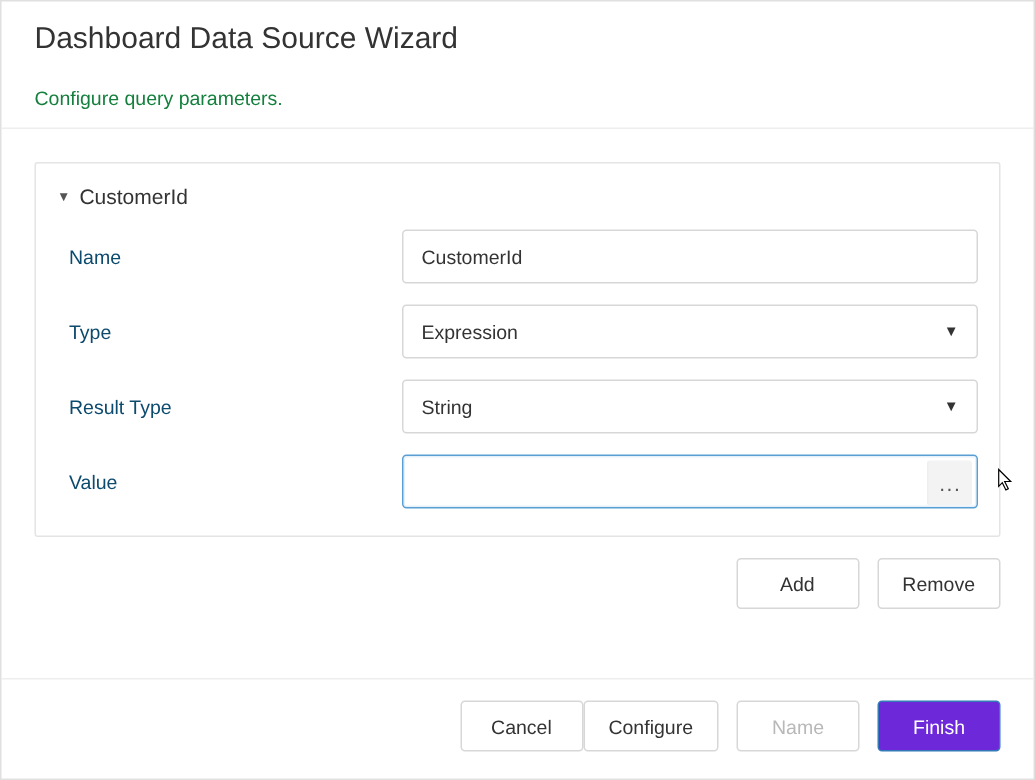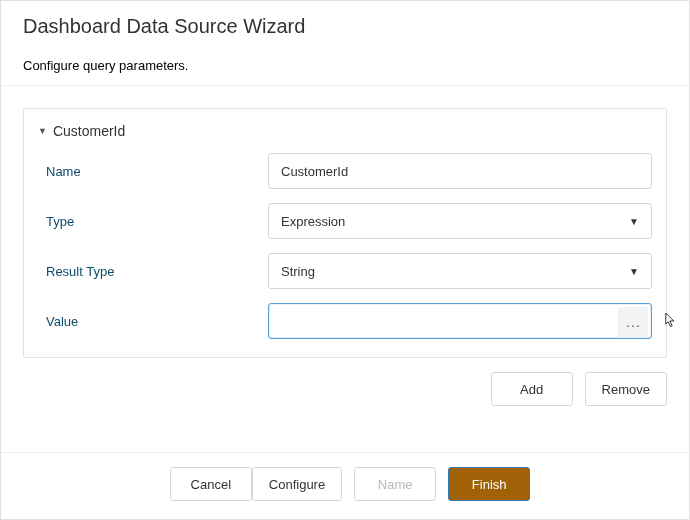--- a/index.html
+++ b/index.html
@@ -1,38 +1,38 @@
 <!DOCTYPE html>
 <html><head>
 <meta charset="utf-8">
 <style>
   * { box-sizing: border-box; margin: 0; padding: 0; }
   html, body { width: 690px; height: 520px; font-family: "Segoe UI", Arial, sans-serif; color: #333; background: #fff; }
   .window { width: 690px; height: 520px; border: 1px solid #e0e0e0; position: relative; background: #fff; }
   .header { padding: 14px 22px 12px 22px; border-bottom: 1px solid #eee; }
   .title { font-size: 20px; color: #333; font-weight: 400; margin-bottom: 20px; }
-  .subtitle { font-size: 13px; color: #000000; }
+  .subtitle { font-size: 13px; color: #15803d; }
   .body { padding: 22px 22px 0 22px; }
   .panel { border: 1px solid #e4e4e4; border-radius: 2px; padding: 14px 14px 18px 14px; }
   .panel-header { display: flex; align-items: center; gap: 6px; font-size: 14px; color: #333; margin-bottom: 14px; }
   .tri { font-size: 9px; color: #555; }
   .row { display: flex; align-items: center; margin-top: 14px; }
   .row-label { width: 230px; font-size: 13px; color: #0c4a6e; padding-left: 8px; }
   .row-control { flex: 1; }
   .input, .select { width: 100%; height: 36px; border: 1px solid #d7d7d7; border-radius: 3px; background: #fff; font-size: 13px; color: #333; padding: 0 12px; display: flex; align-items: center; justify-content: space-between; }
   .input { position: relative; }
   .input.focused { border-color: #5a9fd4; box-shadow: 0 0 0 1px rgba(90,159,212,0.15) inset; }
   .select { cursor: pointer; }
   .caret { font-size: 10px; color: #333; }
   .ellipsis-btn { width: 30px; height: 30px; line-height: 30px; text-align: center; font-size: 14px; color: #555; background: #f3f3f3; border-left: 1px solid #eee; border-radius: 2px; cursor: pointer; position: absolute; right: 3px; top: 2.5px; letter-spacing: 1px; }
   .below-panel { display: flex; gap: 12px; margin-top: 14px; justify-content: flex-end; }
   .btn { height: 34px; min-width: 82px; padding: 0 16px; border: 1px solid #d7d7d7; border-radius: 3px; background: #fff; font-size: 13px; color: #333; display: inline-flex; align-items: center; justify-content: center; cursor: pointer; }
-  .btn.primary { background: #a16207; border-color: #337ab7; color: #fff; }
+  .btn.primary { background: #6d28d9; border-color: #337ab7; color: #fff; }
   .btn.disabled { color: #b8b8b8; cursor: default; }
-  .footer { position: absolute; bottom: 0; left: 0; right: 0; padding: 14px 22px 18px 32px; display: flex; justify-content: center; align-items: center; border-top: 1px solid #eee; }
+  .footer { position: absolute; bottom: 0; left: 0; right: 0; padding: 14px 22px 18px 32px; display: flex; justify-content: flex-end; align-items: center; border-top: 1px solid #eee; }
   .footer-right { display: flex; gap: 12px; }
   .cursor { position: absolute; width: 16px; height: 20px; pointer-events: none; }
   .cursor svg { width: 16px; height: 20px; }
 </style>
 </head>
 <body>
 
 <div class="window">
 
   <div class="header">

